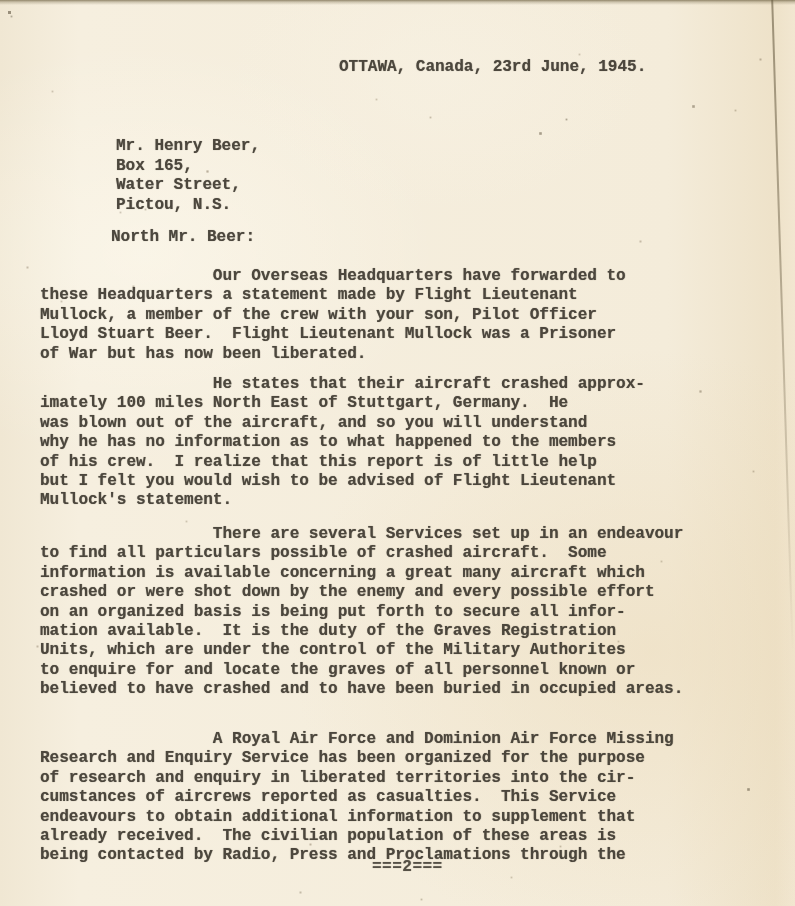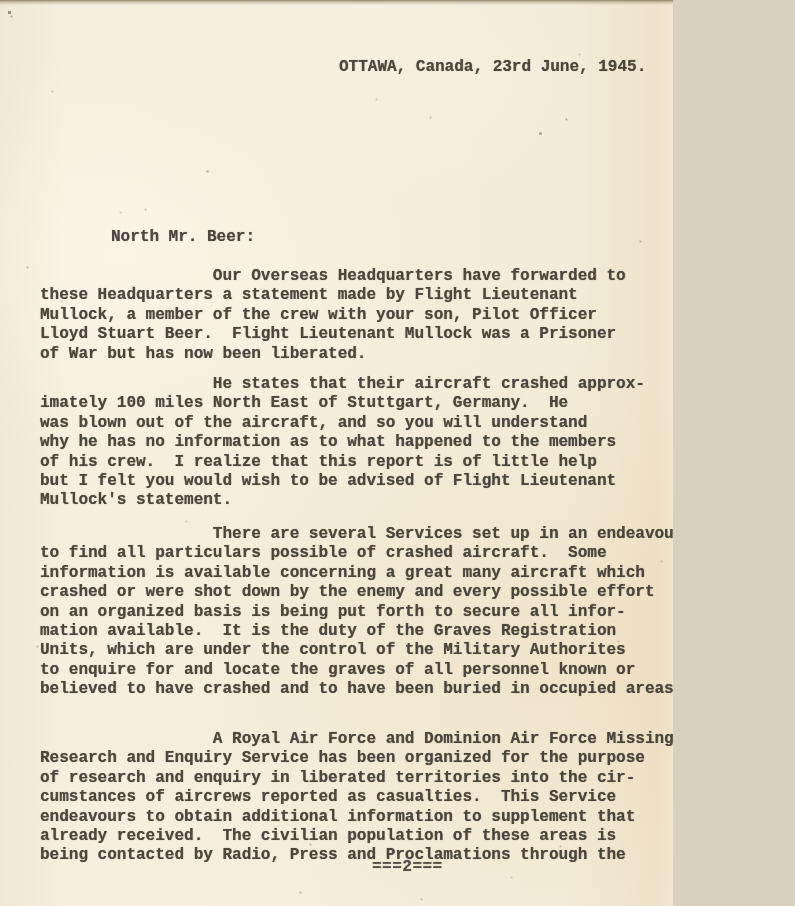--- a/index.html
+++ b/index.html
@@ -4,21 +4,21 @@
 <style>
   html, body {
     margin: 0;
     padding: 0;
     background: #d9d1bd;
     font-family: "Liberation Mono", "DejaVu Sans Mono", monospace;
   }
 
   .paper {
     position: relative;
-    width: 673px;
+    width: 795px;
     height: 906px;
     overflow: hidden;
     background:
       linear-gradient(180deg, rgba(128,116,86,.85) 0px, rgba(128,116,86,.35) 2px, rgba(128,116,86,0) 5px),
       radial-gradient(ellipse 420px 300px at 18% 28%, rgba(255,252,242,.45), rgba(255,252,242,0) 70%),
       radial-gradient(ellipse 500px 420px at 82% 72%, rgba(235,218,185,.5), rgba(235,218,185,0) 72%),
       radial-gradient(ellipse 300px 200px at 55% 8%, rgba(248,242,228,.5), rgba(248,242,228,0) 70%),
       linear-gradient(90deg, #f0e7d3 0%, #f6efdf 10%, #f4ecda 84%, #eee2c9 97.5%, #f2e7d1 100%),
       #f3ebd9;
   }
@@ -107,20 +107,24 @@
 </style>
 </head>
 <body>
 
 <div class="paper">
   <div class="right-edge"></div>
   <div class="speckles"></div>
 
   <div class="typed dateline">OTTAWA, Canada, 23rd June, 1945.</div>
 
+  <div class="typed address">Mr. Henry Beer,
+Box 165,
+Water Street,
+Pictou, N.S.</div>
 
   <div class="typed salutation">North Mr. Beer:</div>
 
   <div class="typed para-1">                  Our Overseas Headquarters have forwarded to
 these Headquarters a statement made by Flight Lieutenant
 Mullock, a member of the crew with your son, Pilot Officer
 Lloyd Stuart Beer.  Flight Lieutenant Mullock was a Prisoner
 of War but has now been liberated.</div>
 
   <div class="typed para-2">                  He states that their aircraft crashed approx-

